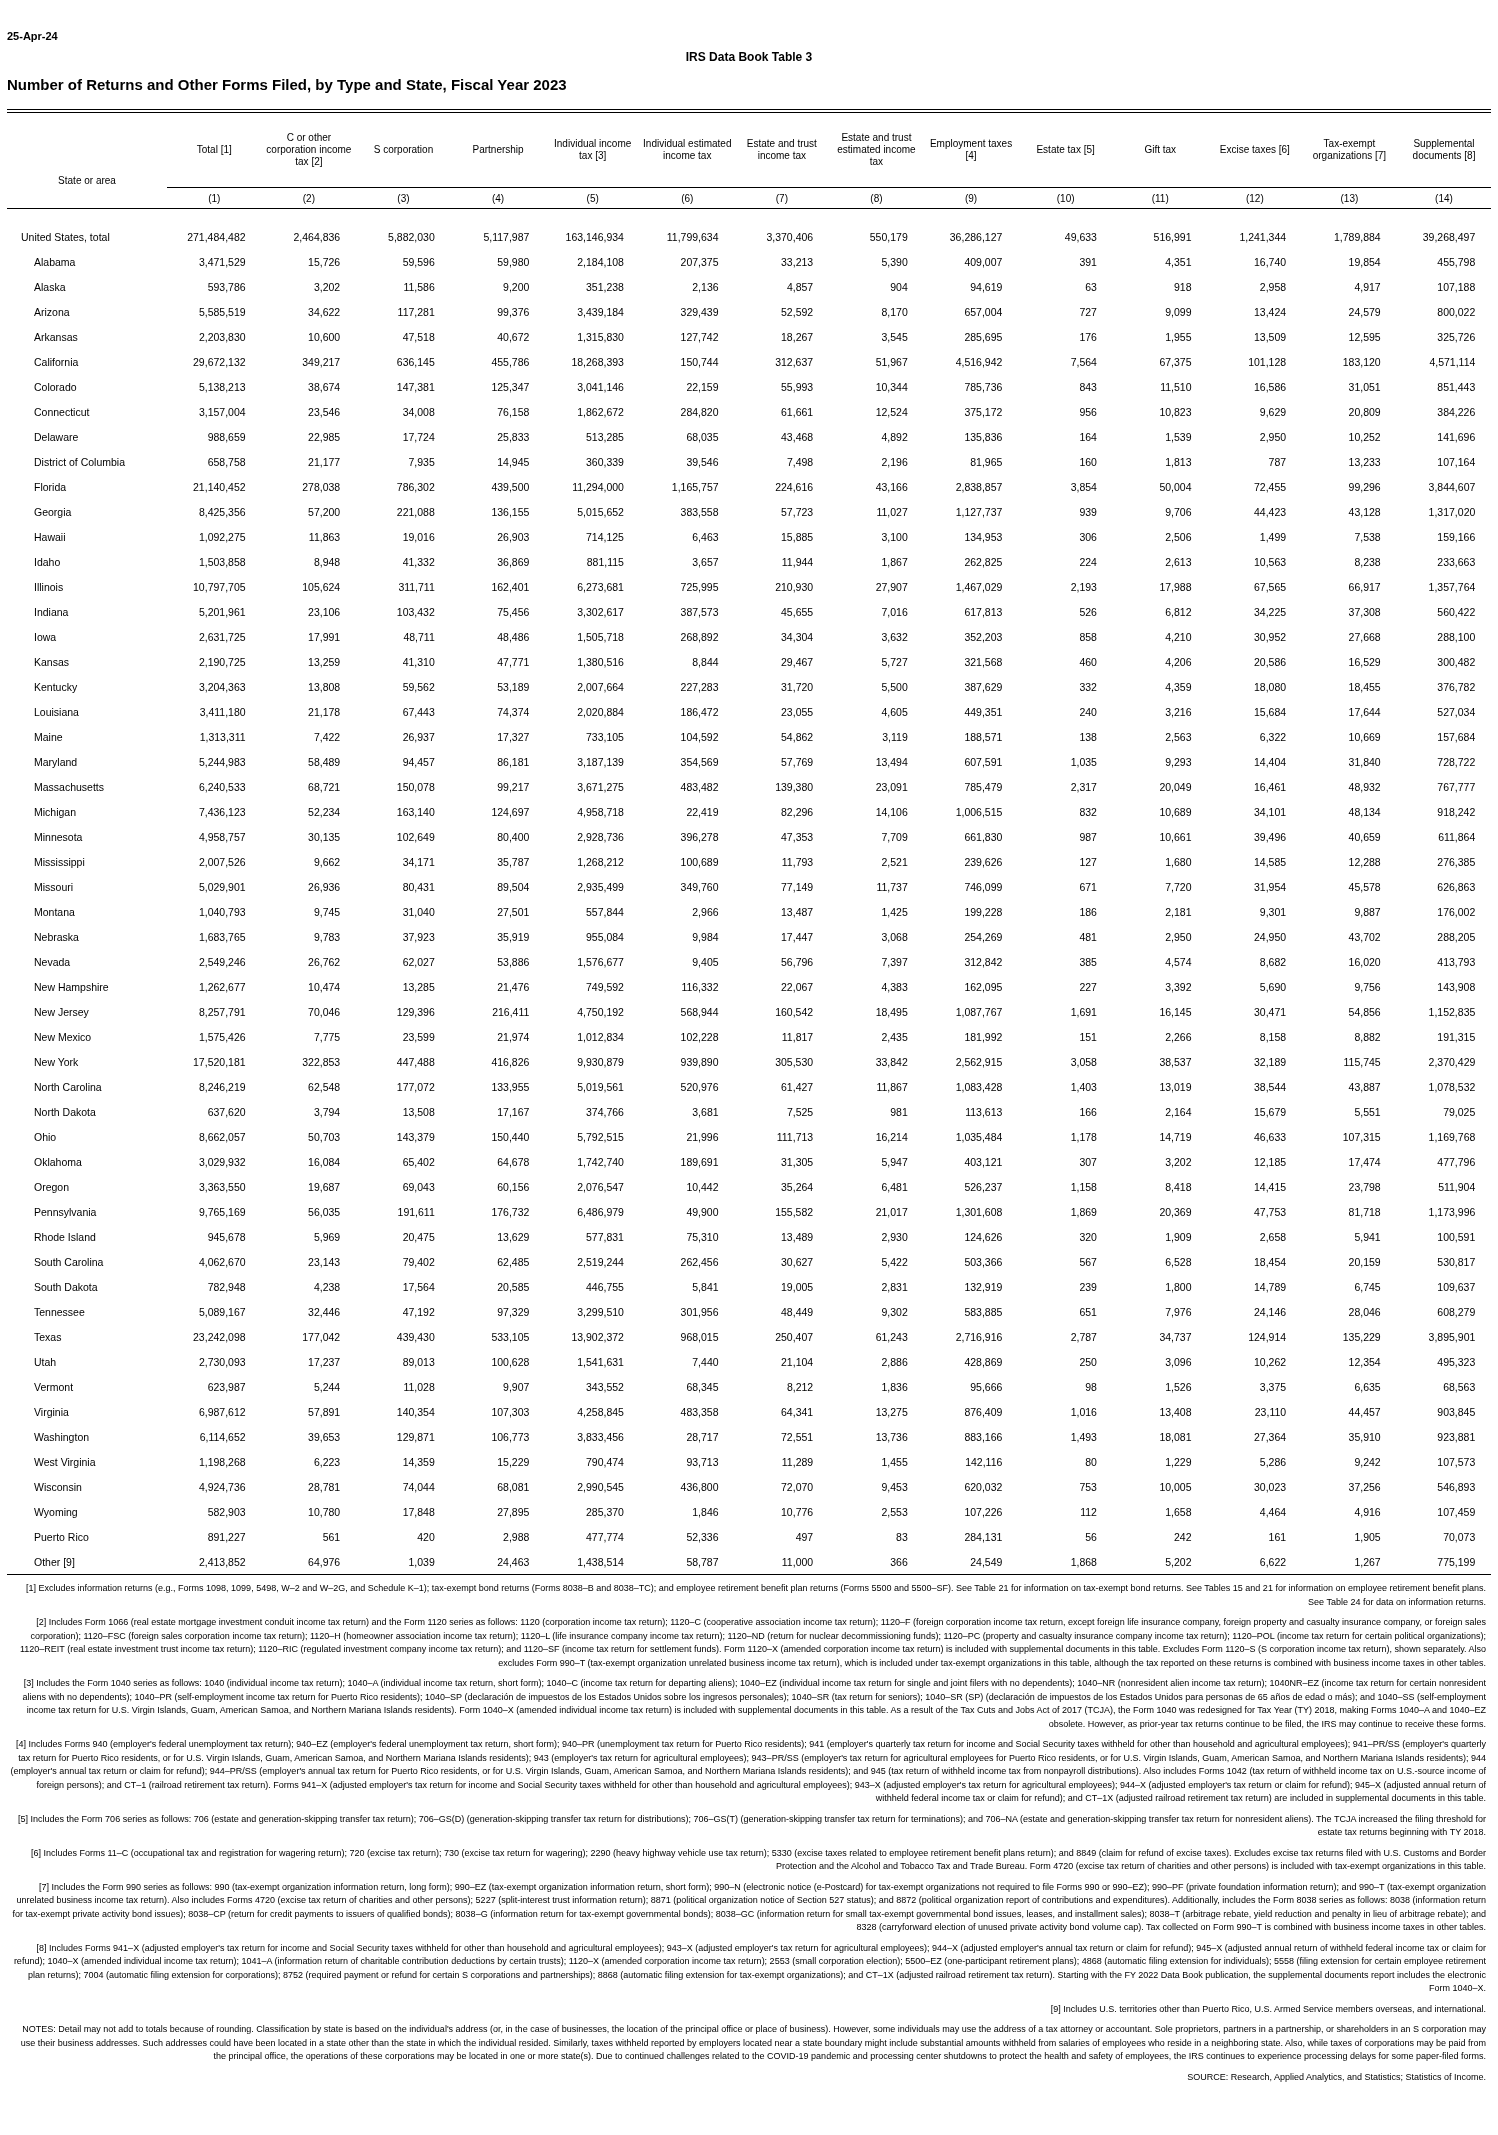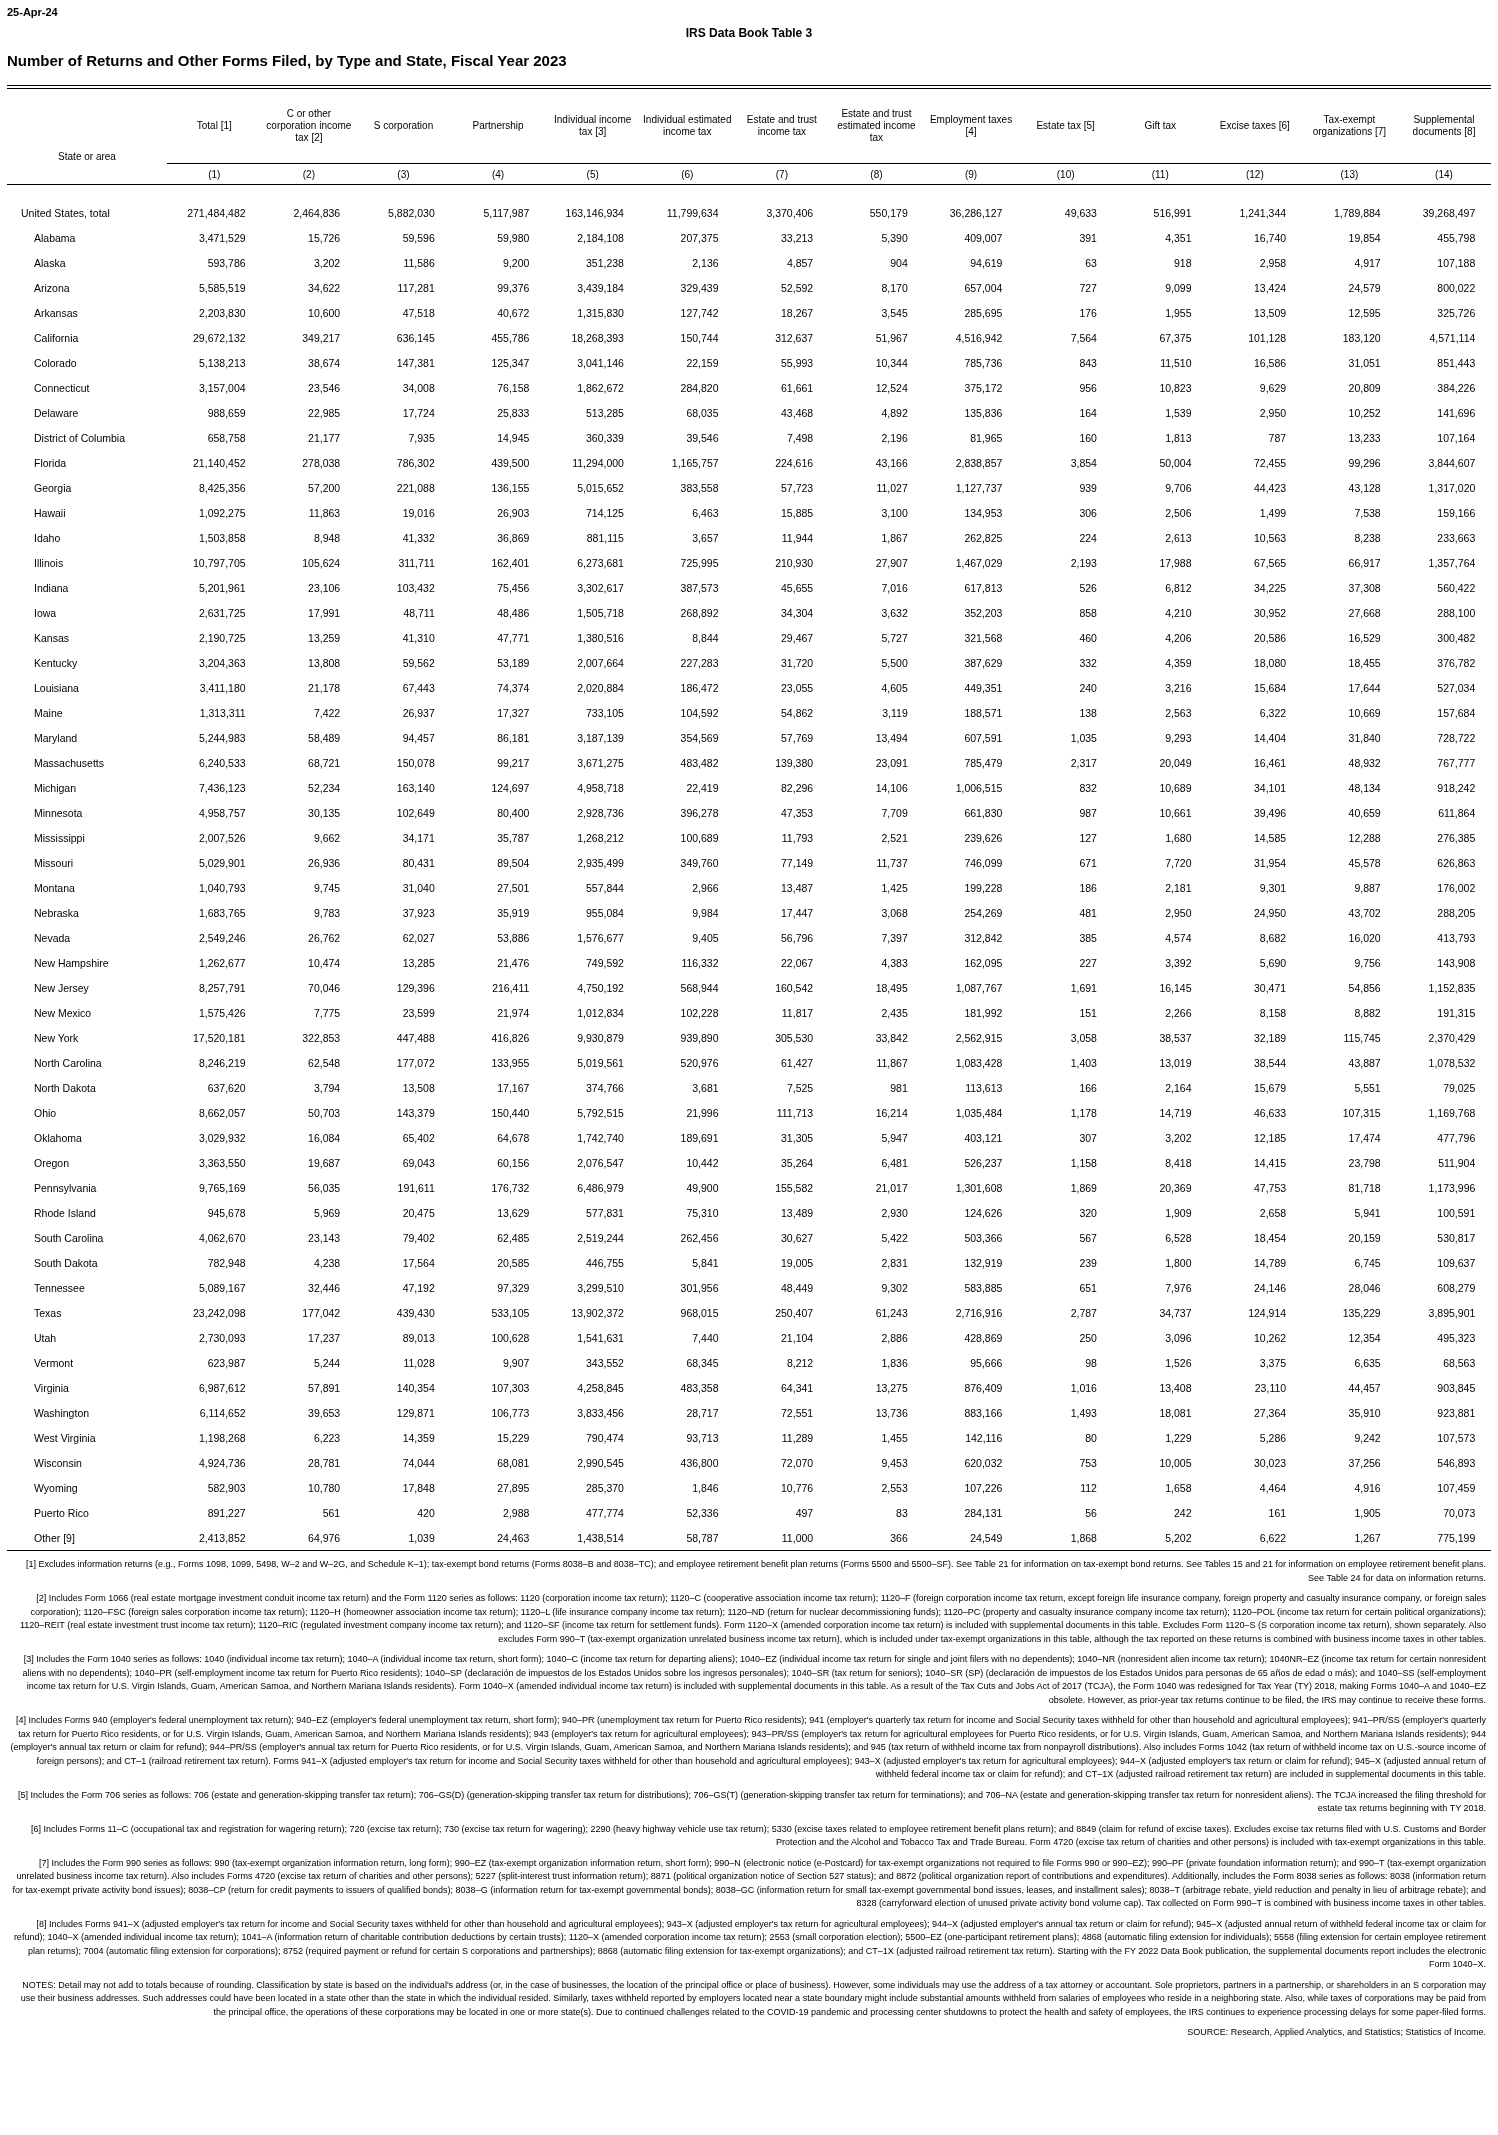--- a/index.html
+++ b/index.html
@@ -1,18 +1,18 @@
 <!DOCTYPE html>
 <html><head>
 <meta charset="utf-8">
 <style>
   html,body{margin:0;padding:0;background:#fff;}
   body{width:1498px;height:2135px;overflow:hidden;color:#000;
        font-family:"Liberation Sans","DejaVu Sans",sans-serif;-webkit-font-smoothing:antialiased;}
-  .page{padding:6px 7px 0 7px;}
+  .page{padding:6px 7px 0 7px;margin-top:24px;}
   .date{font-size:11px;font-weight:bold;}
   .title{text-align:center;font-weight:bold;font-size:12px;margin-top:8px;}
   .subtitle{font-weight:bold;font-size:15px;margin-top:12px;}
   .double-rule{margin-top:16px;height:2px;border-top:1.5px solid #000;border-bottom:1px solid #000;}
   table.returns{border-collapse:collapse;table-layout:fixed;width:1484px;}
   col.c-state{width:160px;}
   col.c-num{width:94.6px;}
   th{font-weight:normal;}
   .col-h{font-size:10px;line-height:1.22;text-align:center;vertical-align:middle;height:70px;padding:2px 2px;}
   .state-h{font-size:10px;vertical-align:bottom;padding-bottom:22px;border-bottom:1px solid #000;}
@@ -1018,16 +1018,17 @@
 
   <div class="footnotes">
       <p>[1]  Excludes information returns (e.g., Forms 1098, 1099, 5498, W–2 and W–2G, and Schedule K–1); tax-exempt bond returns (Forms 8038–B and 8038–TC); and employee retirement benefit plan returns (Forms 5500 and 5500–SF). See Table 21 for information on tax-exempt bond returns. See Tables 15 and 21 for information on employee retirement benefit plans. See Table 24 for data on information returns.</p>
       <p>[2]  Includes Form 1066 (real estate mortgage investment conduit income tax return) and the Form 1120 series as follows: 1120 (corporation income tax return); 1120–C (cooperative association income tax return); 1120–F (foreign corporation income tax return, except foreign life insurance company, foreign property and casualty insurance company, or foreign sales corporation); 1120–FSC (foreign sales corporation income tax return); 1120–H (homeowner association income tax return); 1120–L (life insurance company income tax return); 1120–ND (return for nuclear decommissioning funds); 1120–PC (property and casualty insurance company income tax return); 1120–POL (income tax return for certain political organizations); 1120–REIT (real estate investment trust income tax return); 1120–RIC (regulated investment company income tax return); and 1120–SF (income tax return for settlement funds). Form 1120–X (amended corporation income tax return) is included with supplemental documents in this table. Excludes Form 1120–S (S corporation income tax return), shown separately. Also excludes Form 990–T (tax-exempt organization unrelated business income tax return), which is included under tax-exempt organizations in this table, although the tax reported on these returns is combined with business income taxes in other tables.</p>
       <p>[3]  Includes the Form 1040 series as follows: 1040 (individual income tax return); 1040–A (individual income tax return, short form); 1040–C (income tax return for departing aliens); 1040–EZ (individual income tax return for single and joint filers with no dependents); 1040–NR (nonresident alien income tax return); 1040NR–EZ (income tax return for certain nonresident aliens with no dependents); 1040–PR (self-employment income tax return for Puerto Rico residents); 1040–SP (declaración de impuestos de los Estados Unidos sobre los ingresos personales); 1040–SR (tax return for seniors); 1040–SR (SP) (declaración de impuestos de los Estados Unidos para personas de 65 años de edad o más); and 1040–SS (self-employment income tax return for U.S. Virgin Islands, Guam, American Samoa, and Northern Mariana Islands residents). Form 1040–X (amended individual income tax return) is included with supplemental documents in this table. As a result of the Tax Cuts and Jobs Act of 2017 (TCJA), the Form 1040 was redesigned for Tax Year (TY) 2018, making Forms 1040–A and 1040–EZ obsolete. However, as prior-year tax returns continue to be filed, the IRS may continue to receive these forms.</p>
       <p>[4]  Includes Forms 940 (employer's federal unemployment tax return); 940–EZ (employer's federal unemployment tax return, short form); 940–PR (unemployment tax return for Puerto Rico residents); 941 (employer's quarterly tax return for income and Social Security taxes withheld for other than household and agricultural employees); 941–PR/SS (employer's quarterly tax return for Puerto Rico residents, or for U.S. Virgin Islands, Guam, American Samoa, and Northern Mariana Islands residents); 943 (employer's tax return for agricultural employees); 943–PR/SS (employer's tax return for agricultural employees for Puerto Rico residents, or for U.S. Virgin Islands, Guam, American Samoa, and Northern Mariana Islands residents); 944 (employer's annual tax return or claim for refund); 944–PR/SS (employer's annual tax return for Puerto Rico residents, or for U.S. Virgin Islands, Guam, American Samoa, and Northern Mariana Islands residents); and 945 (tax return of withheld income tax from nonpayroll distributions). Also includes Forms 1042 (tax return of withheld income tax on U.S.-source income of foreign persons); and CT–1 (railroad retirement tax return). Forms 941–X (adjusted employer's tax return for income and Social Security taxes withheld for other than household and agricultural employees); 943–X (adjusted employer's tax return for agricultural employees); 944–X (adjusted employer's tax return or claim for refund); 945–X (adjusted annual return of withheld federal income tax or claim for refund); and CT–1X (adjusted railroad retirement tax return) are included in supplemental documents in this table.</p>
       <p>[5]  Includes the Form 706 series as follows: 706 (estate and generation-skipping transfer tax return); 706–GS(D) (generation-skipping transfer tax return for distributions); 706–GS(T) (generation-skipping transfer tax return for terminations); and 706–NA (estate and generation-skipping transfer tax return for nonresident aliens). The TCJA increased the filing threshold for estate tax returns beginning with TY 2018.</p>
       <p>[6]  Includes Forms 11–C (occupational tax and registration for wagering return); 720 (excise tax return); 730 (excise tax return for wagering); 2290 (heavy highway vehicle use tax return); 5330 (excise taxes related to employee retirement benefit plans return); and 8849 (claim for refund of excise taxes). Excludes excise tax returns filed with U.S. Customs and Border Protection and the Alcohol and Tobacco Tax and Trade Bureau. Form 4720 (excise tax return of charities and other persons) is included with tax-exempt organizations in this table.</p>
       <p>[7]  Includes the Form 990 series as follows: 990 (tax-exempt organization information return, long form); 990–EZ (tax-exempt organization information return, short form); 990–N (electronic notice (e-Postcard) for tax-exempt organizations not required to file Forms 990 or 990–EZ); 990–PF (private foundation information return); and 990–T (tax-exempt organization unrelated business income tax return). Also includes Forms 4720 (excise tax return of charities and other persons); 5227 (split-interest trust information return); 8871 (political organization notice of Section 527 status); and 8872 (political organization report of contributions and expenditures). Additionally, includes the Form 8038 series as follows: 8038 (information return for tax-exempt private activity bond issues); 8038–CP (return for credit payments to issuers of qualified bonds); 8038–G (information return for tax-exempt governmental bonds); 8038–GC (information return for small tax-exempt governmental bond issues, leases, and installment sales); 8038–T (arbitrage rebate, yield reduction and penalty in lieu of arbitrage rebate); and 8328 (carryforward election of unused private activity bond volume cap). Tax collected on Form 990–T is combined with business income taxes in other tables.</p>
       <p>[8]  Includes Forms 941–X (adjusted employer's tax return for income and Social Security taxes withheld for other than household and agricultural employees); 943–X (adjusted employer's tax return for agricultural employees); 944–X (adjusted employer's annual tax return or claim for refund); 945–X (adjusted annual return of withheld federal income tax or claim for refund); 1040–X (amended individual income tax return); 1041–A (information return of charitable contribution deductions by certain trusts); 1120–X (amended corporation income tax return); 2553 (small corporation election); 5500–EZ (one-participant retirement plans); 4868 (automatic filing extension for individuals); 5558 (filing extension for certain employee retirement plan returns); 7004 (automatic filing extension for corporations); 8752 (required payment or refund for certain S corporations and partnerships); 8868 (automatic filing extension for tax-exempt organizations); and CT–1X (adjusted railroad retirement tax return). Starting with the FY 2022 Data Book publication, the supplemental documents report includes the electronic Form 1040–X.</p>
+      <p>[9]  Includes U.S. territories other than Puerto Rico, U.S. Armed Service members overseas, and international.</p>
       <p>NOTES: Detail may not add to totals because of rounding. Classification by state is based on the individual's address (or, in the case of businesses, the location of the principal office or place of business). However, some individuals may use the address of a tax attorney or accountant. Sole proprietors, partners in a partnership, or shareholders in an S corporation may use their business addresses. Such addresses could have been located in a state other than the state in which the individual resided. Similarly, taxes withheld reported by employers located near a state boundary might include substantial amounts withheld from salaries of employees who reside in a neighboring state. Also, while taxes of corporations may be paid from the principal office, the operations of these corporations may be located in one or more state(s). Due to continued challenges related to the COVID-19 pandemic and processing center shutdowns to protect the health and safety of employees, the IRS continues to experience processing delays for some paper-filed forms.</p>
       <p class="src">SOURCE:  Research, Applied Analytics, and Statistics; Statistics of Income.</p>
     </div>
 </div>
 
 </body></html>

